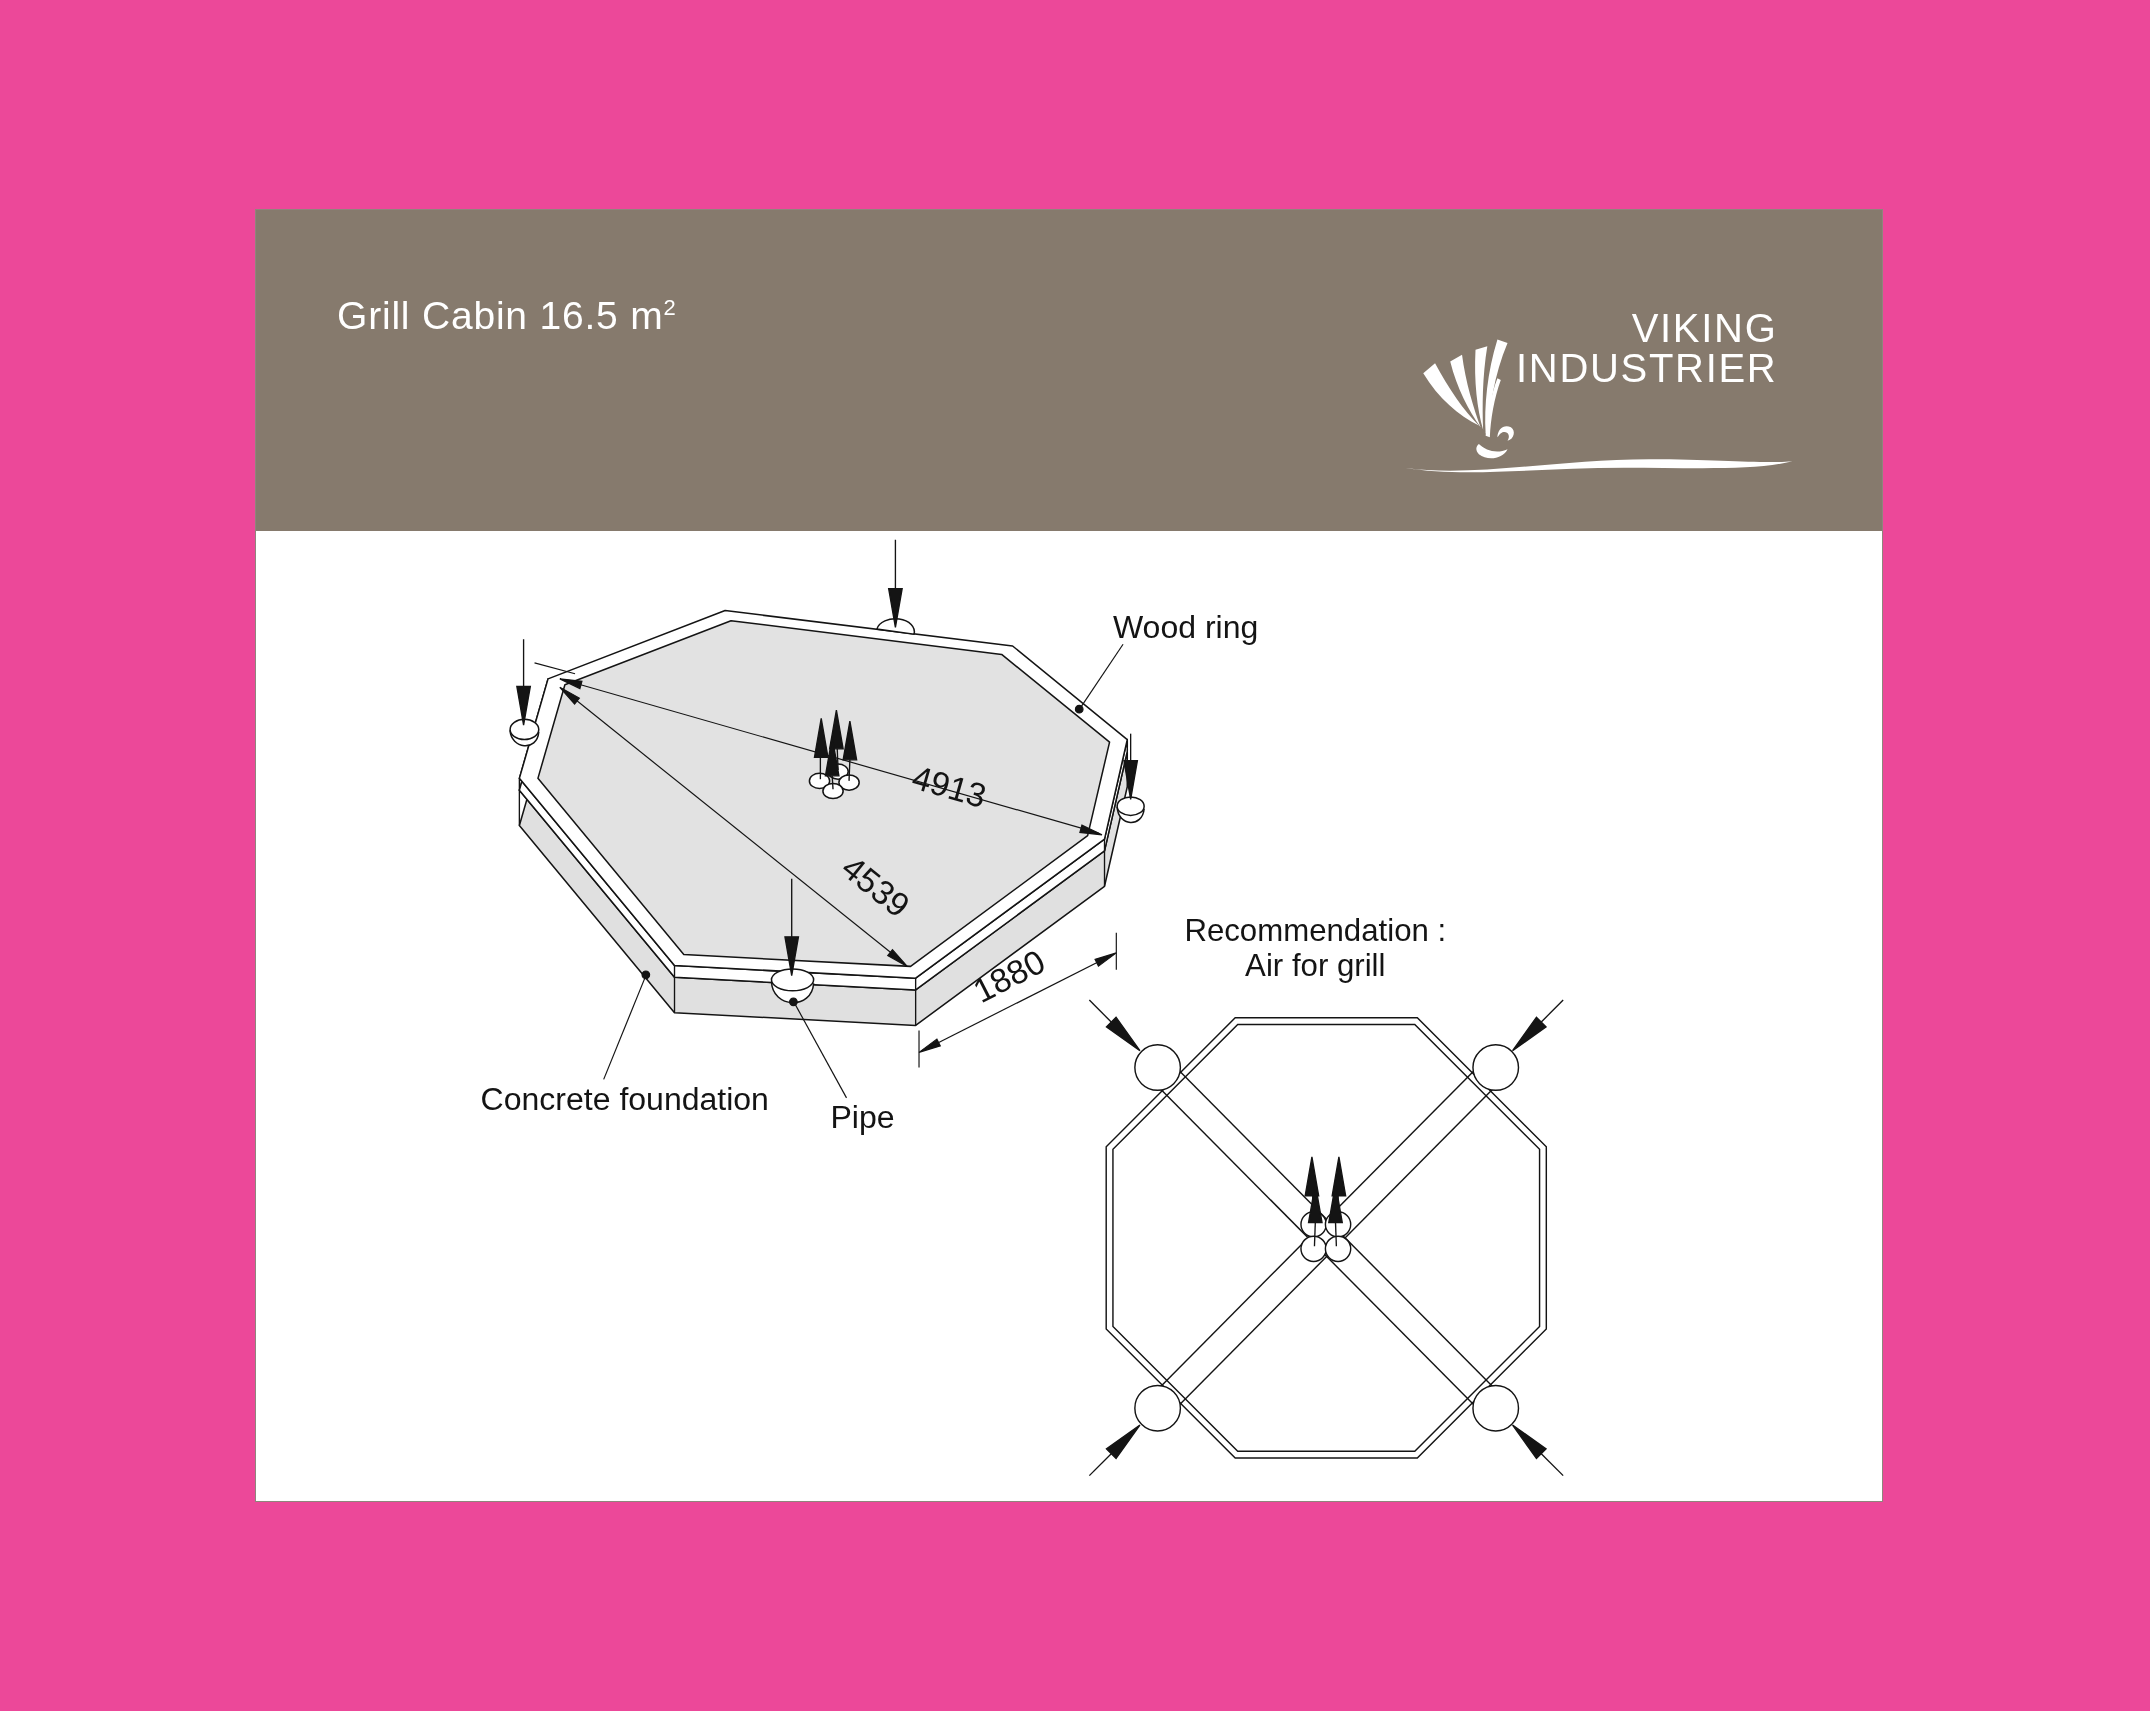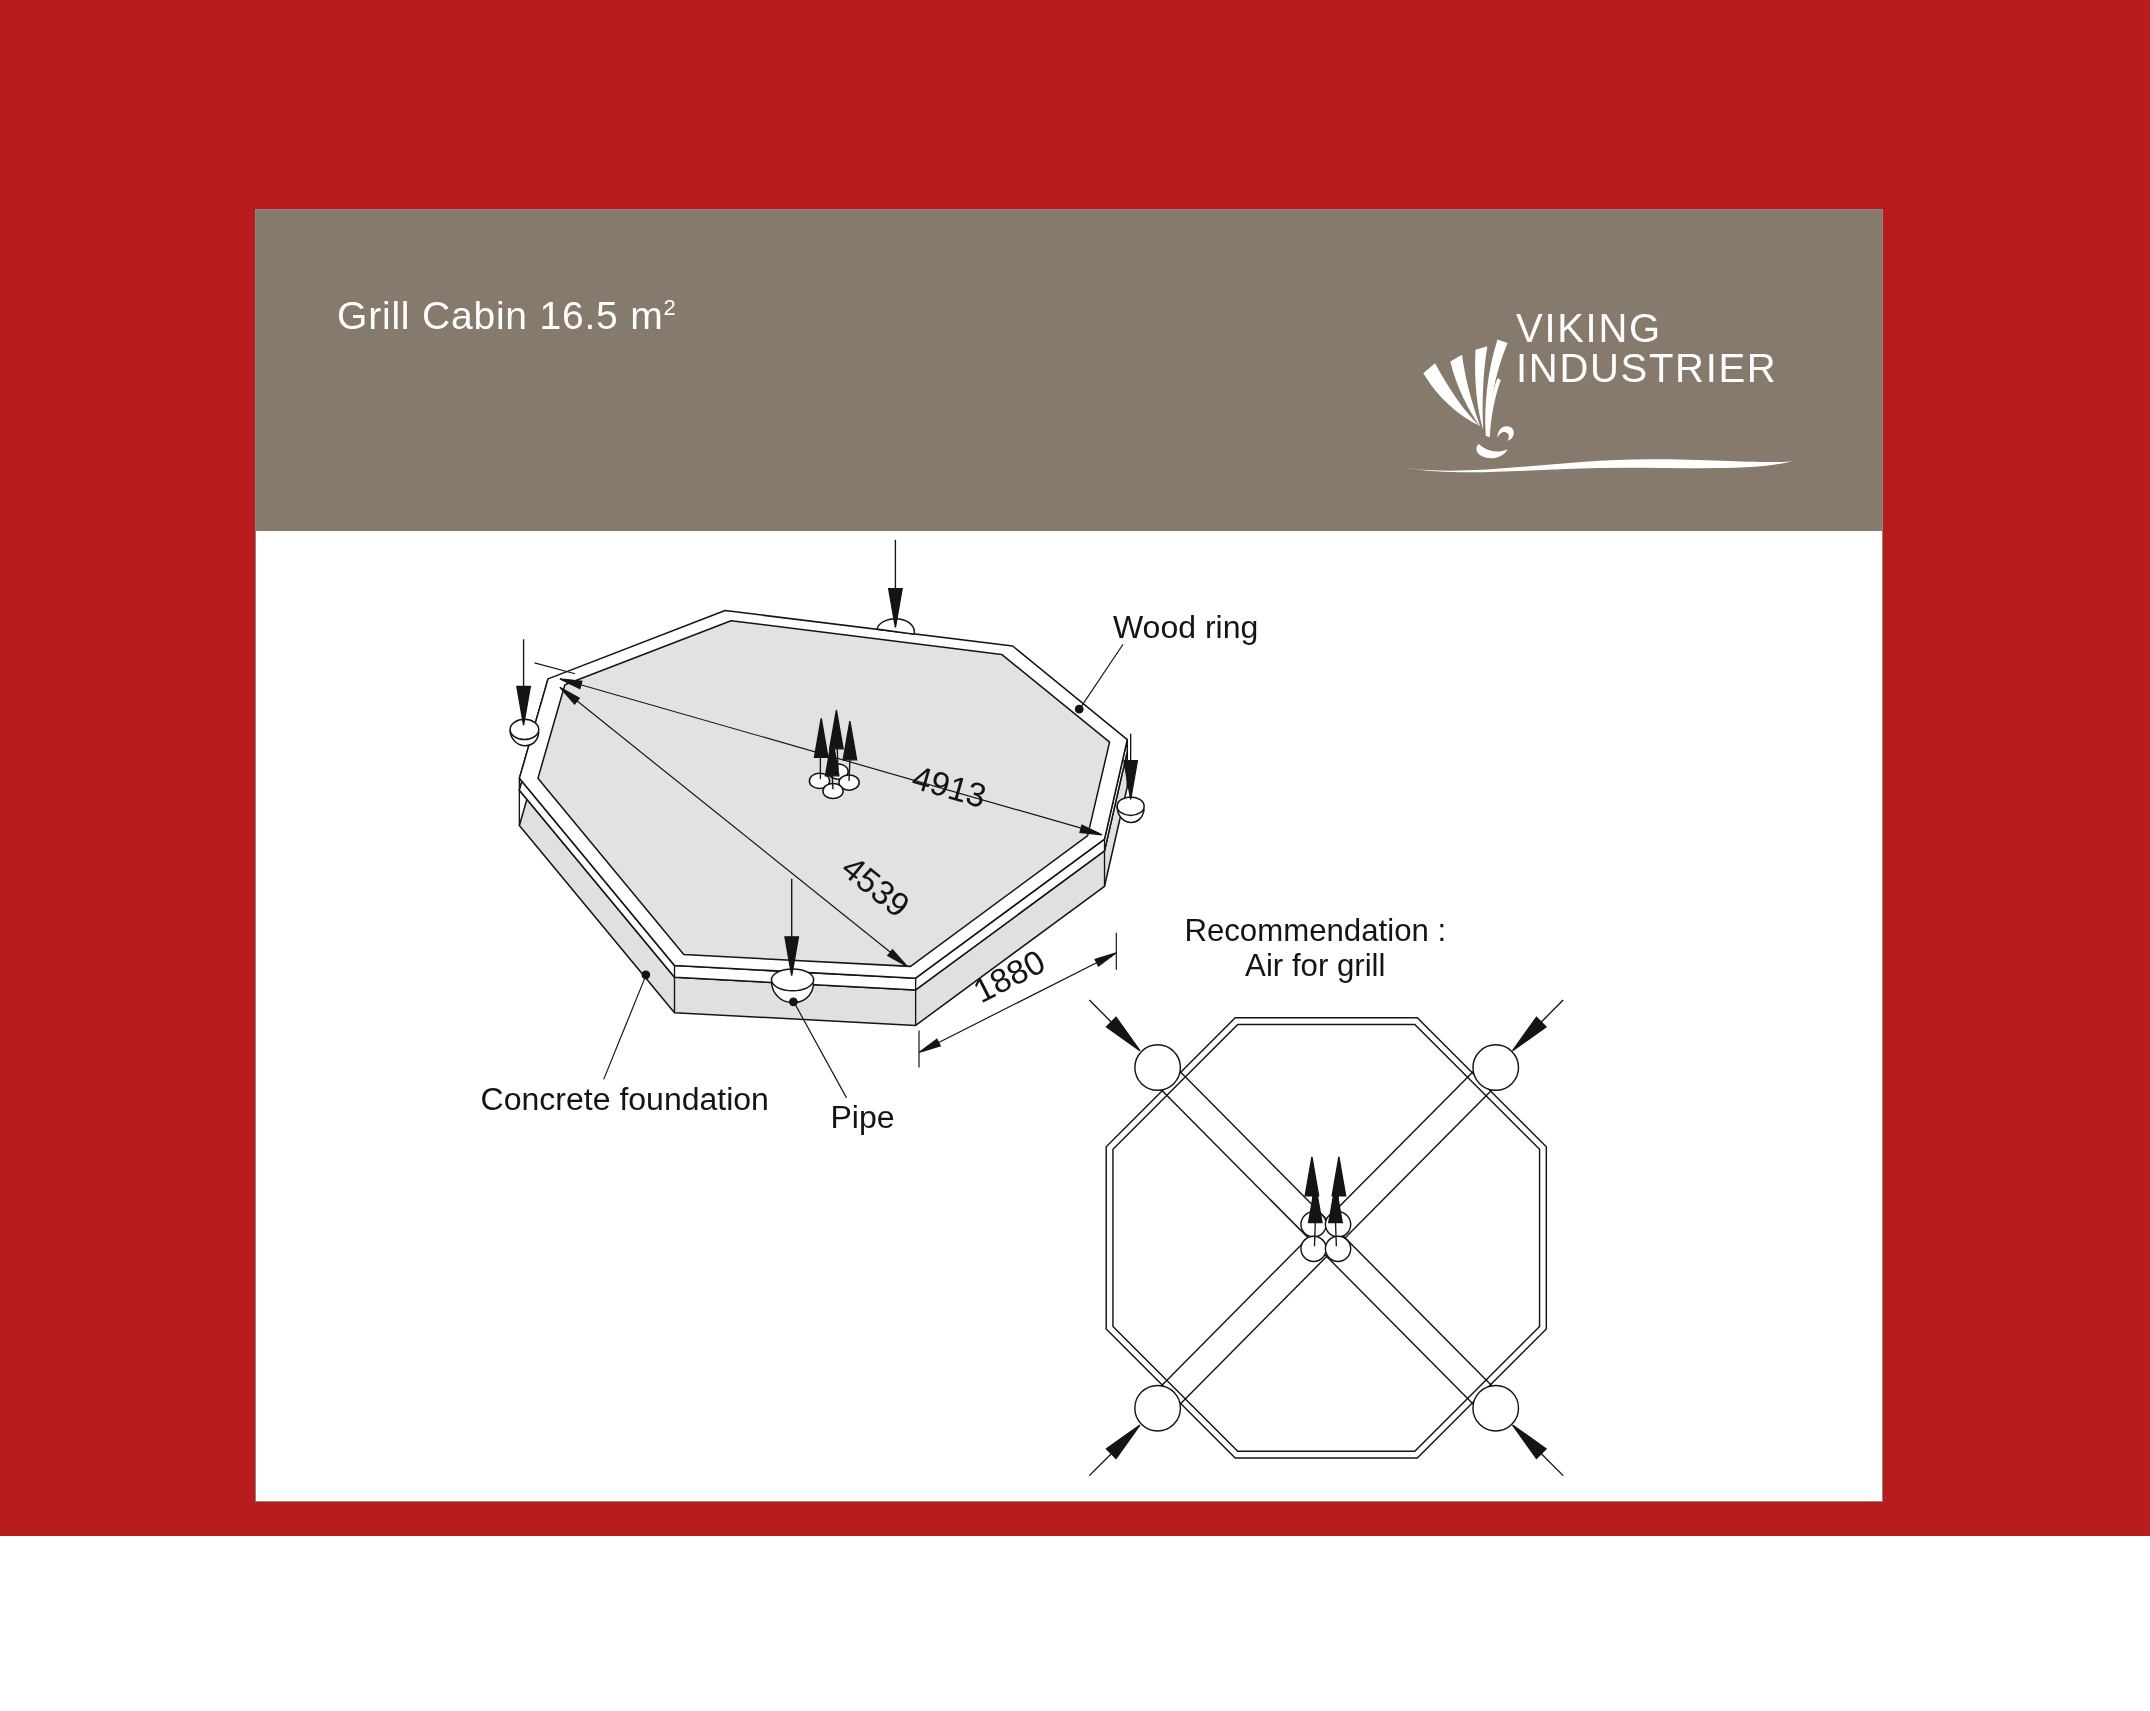--- a/index.html
+++ b/index.html
@@ -1,30 +1,30 @@
 <!DOCTYPE html>
 <html style="font-size:13.5px"><head>
 <meta charset="utf-8">
 <style>
   html,body{margin:0;padding:0;background:#ffffff;}
-  #screen{position:relative;width:2150px;height:1536px;background:#b91c1c;overflow:hidden;
+  #screen{position:relative;width:2150px;height:1711px;background:#ec4899;overflow:hidden;
           font-family:"Liberation Sans",sans-serif;}
   
   .page-frame{position:absolute;left:255px;top:209px;width:1628px;height:1293px;
               border:1.7px solid #8f857c;box-sizing:border-box;background:#ffffff;}
   
   .header-band{position:absolute;left:0;top:0;width:100%;height:321px;background:#867a6d;}
   .subtitle{position:absolute;left:81px;top:84px;color:#ffffff;font-size:39px;
             font-weight:400;letter-spacing:0.8px;}
   .subtitle sup{font-size:22px;vertical-align:super;}
   .main-title{position:absolute;left:78px;top:165px;color:#ffffff;font-size:81px;
               font-weight:700;letter-spacing:1.7px;}
   
   .logo{position:absolute;left:1115px;top:84px;width:472px;height:194px;}
-  .logo-text{position:absolute;left:145px;top:13.5px;color:#ffffff;line-height:1.02;}
+  .logo-text{position:absolute;left:145px;top:13.5px;color:#ffffff;line-height:1.02;text-align:right;}
   .logo-line{font-size:40px;letter-spacing:1.7px;font-weight:400;color:#ffffff;}
   .diagram-svg{position:absolute;left:0;top:0;}
   svg text{font-family:"Liberation Sans",sans-serif;fill:#141414;}
   .lbl{font-size:38px;}
   .dim{font-size:40px;}
   .rec{font-size:37px;}
 </style>
 </head>
 <body>
 

